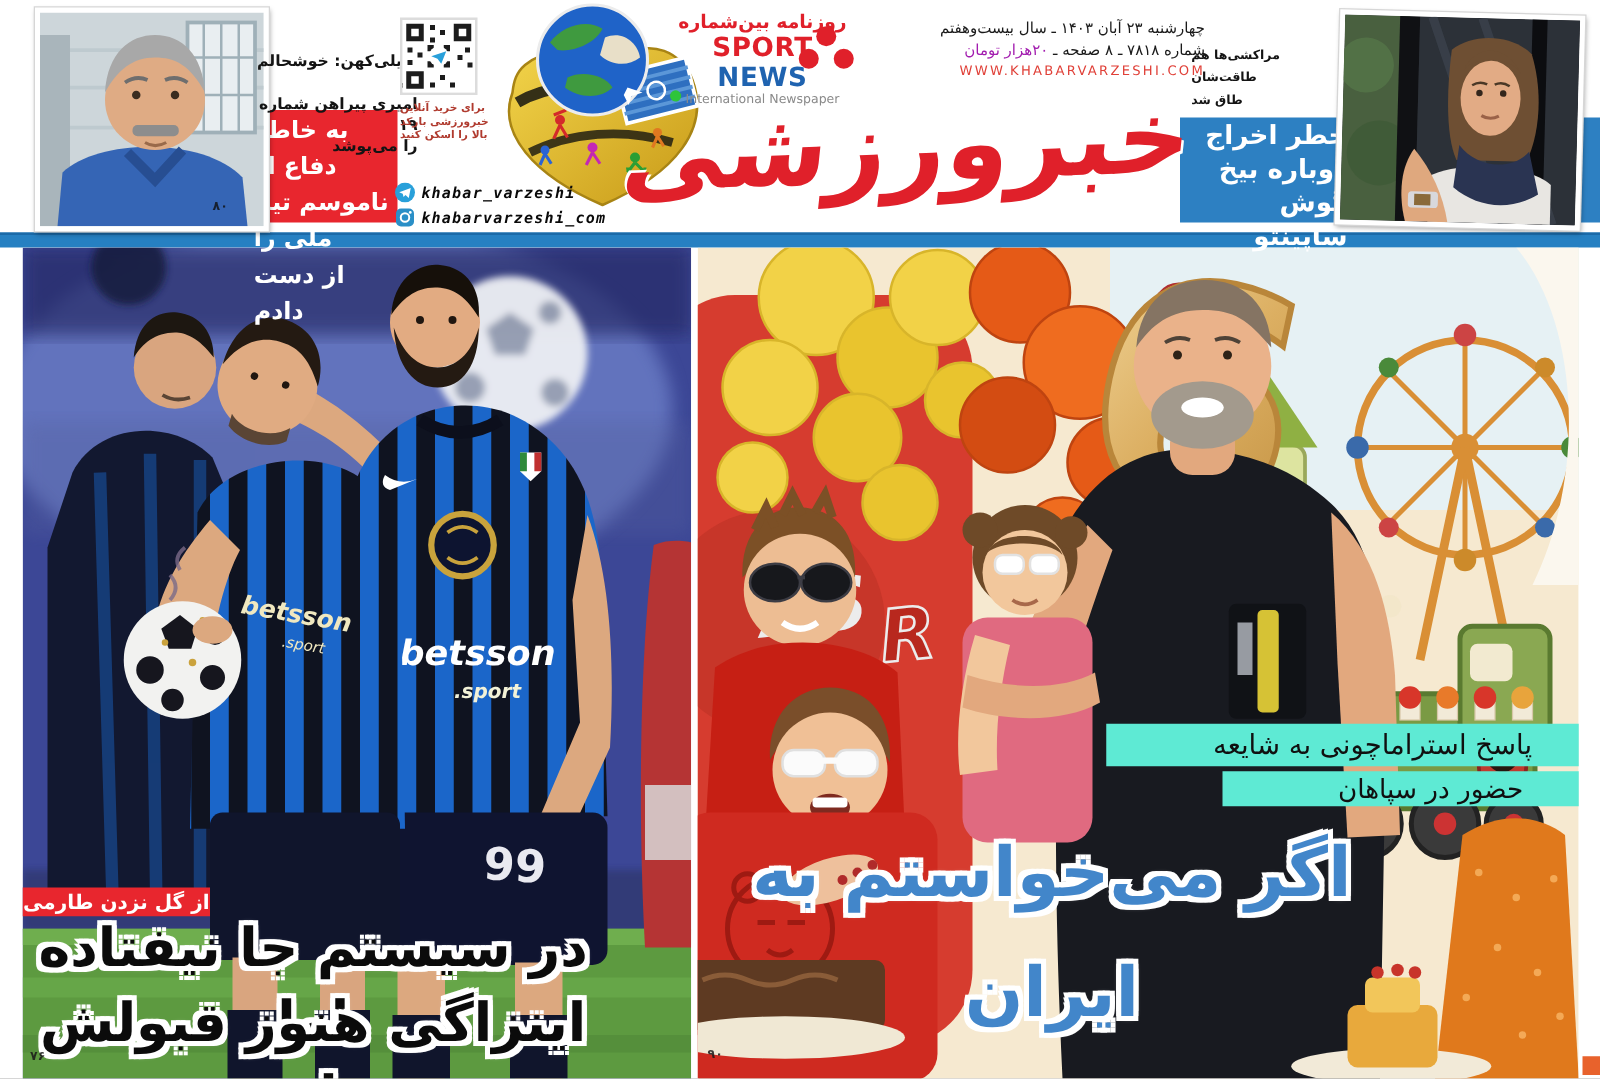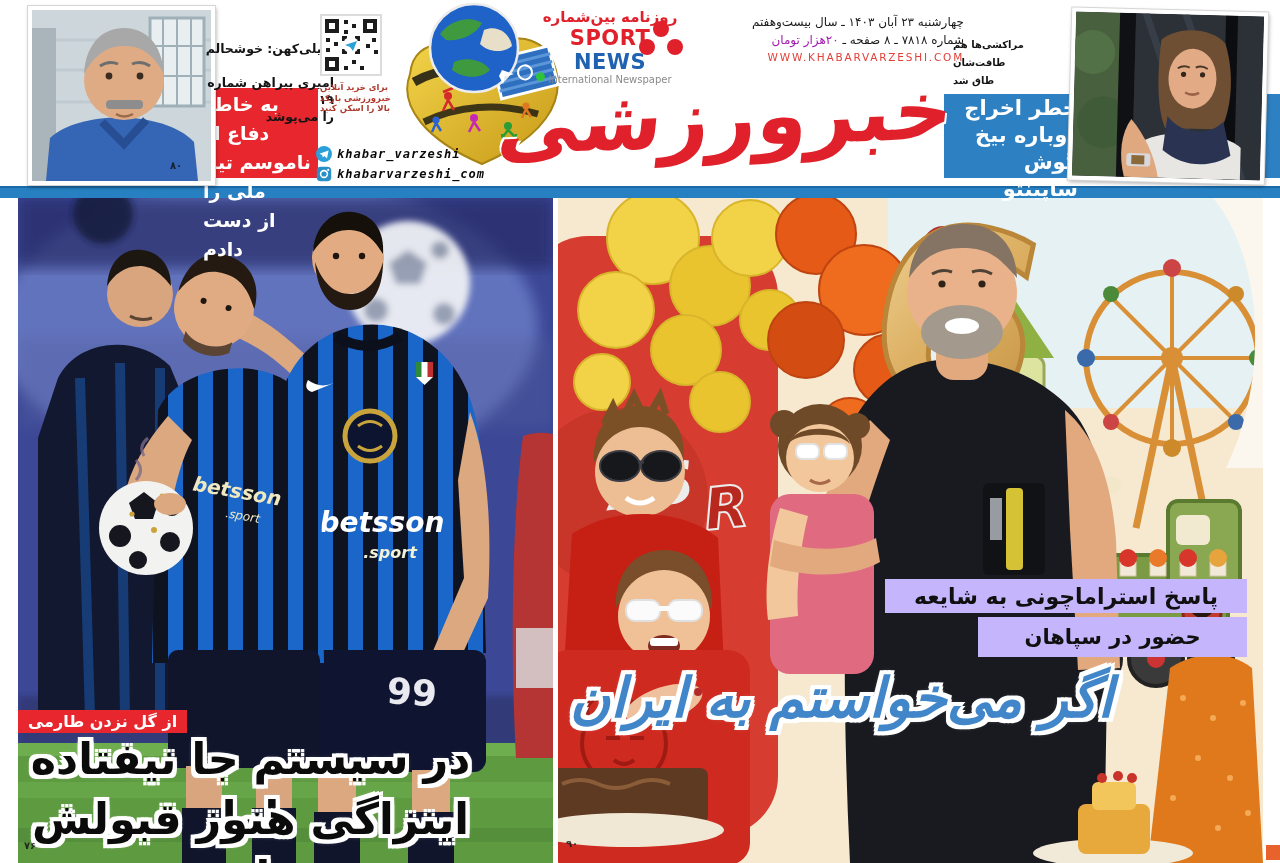--- a/index.html
+++ b/index.html
@@ -7,21 +7,21 @@
         font-family:"DejaVu Sans",sans-serif;}
   .abs{position:absolute;}
   .rtl{direction:rtl;}
   .ltr{direction:ltr;}
   .photo-frame{background:#fff;padding:4px;box-shadow:0 0 0 1px #d6d6d6,1px 2px 4px rgba(0,0,0,.35);}
   .photo-frame svg{display:block;}
   .ow-b{text-shadow:4px 4px 0 #fff,-4px -4px 0 #fff,4px -4px 0 #fff,-4px 4px 0 #fff,0 4px 0 #fff,0 -4px 0 #fff,4px 0 0 #fff,-4px 0 0 #fff,0 0 6px #fff;}
   .kicker{font-weight:bold;color:#141414;}
   .boxhead{font-weight:bold;color:#ffffff;}
   .tagstrip{background:#e8262e;color:#fff;font-weight:bold;display:flex;align-items:center;justify-content:center;}
-  .yellowstrip{background:#c4b5fd;color:#101010;font-weight:bold;display:flex;align-items:center;justify-content:center;}
+  .yellowstrip{background:#5eead4;color:#101010;font-weight:normal;display:flex;align-items:center;justify-content:center;padding-left:32px;}
   .bigblack{font-weight:900;color:#0b0b0b;text-align:center;}
   .bigblue{font-weight:900;color:#4286ca;text-align:center;}
   .social-row{display:flex;align-items:center;gap:5px;margin-bottom:4px;}
   .social-txt{font-family:"DejaVu Sans Mono",monospace;font-weight:bold;font-size:12px;letter-spacing:1px;color:#0a0a0a;font-style:italic;}
   .masthead-title{font-weight:bold;color:#e0202a;transform:skewX(-8deg) rotate(-2deg);
       text-shadow:2px 2px 0 #fff,-2px -2px 0 #fff;text-align:center;}
   .pagemark{font-size:10px;color:rgba(15,15,15,.8);font-weight:bold;}
 </style>
 </head>
 <body>
@@ -320,21 +320,21 @@
           <rect x="238" y="568" width="36" height="97" fill="#d9a57f"></rect>
         <rect x="164" y="610" width="44" height="55" fill="#10152c"></rect>
           <rect x="234" y="610" width="44" height="55" fill="#10152c"></rect>
       </g>
 
       <path d="M505,238 C520,232 535,236 535,236 L535,560 L498,560 C492,450 494,320 505,238 Z" fill="#b53434"></path>
       <rect x="498" y="430" width="37" height="60" fill="#d8d8d8" opacity=".85"></rect>
     </svg>
 
     
-    <div class="abs tagstrip rtl" style="left:0;top:512px;width:169px;height:23px;font-size:16px;">
+    <div class="abs tagstrip rtl" style="left:0;top:512px;width:150px;height:23px;font-size:16px;">
       <span>از گل نزدن طارمی</span>
     </div>
 
     
     <div class="abs rtl bigblack ow-b" style="left:0;top:532px;width:465px;font-size:43px;line-height:58px;">در سیستم جا نیفتاده اما</div>
     <div class="abs rtl bigblack ow-b" style="left:0;top:592px;width:465px;font-size:43px;line-height:58px;">اینزاگی هنوز قبولش دارد</div>
 
     <div class="abs pagemark" style="left:6px;top:642px;color:rgba(25,25,25,.85);">۷۶</div>
   </div>
 
@@ -541,25 +541,25 @@
         <circle cx="544" cy="580" r="5" fill="#c8342a"></circle>
           <circle cx="560" cy="578" r="5" fill="#c8342a"></circle>
           <circle cx="574" cy="580" r="5" fill="#c8342a"></circle>
       </g>
     </svg>
 
     
     <div class="abs yellowstrip rtl" style="left:327px;top:381px;width:362px;height:34px;font-size:22px;">
       <span>پاسخ استراماچونی به شایعه</span>
     </div>
-    <div class="abs yellowstrip rtl" style="left:420px;top:419px;width:269px;height:40px;font-size:21px;">
+    <div class="abs yellowstrip rtl" style="left:420px;top:419px;width:269px;height:28px;font-size:21px;">
       <span>حضور در سپاهان</span>
     </div>
 
     
-    <div class="abs rtl bigblue ow-b" style="left:0;top:452px;width:567px;font-size:55px;line-height:96px;font-style:italic;">اگر می‌خواستم به ایران</div>
+    <div class="abs rtl bigblue ow-b" style="left:0;top:452px;width:567px;font-size:55px;line-height:96px;">اگر می‌خواستم به ایران</div>
 
     <div class="abs pagemark" style="left:8px;top:640px;color:rgba(25,25,25,.85);">۹۰</div>
   </div>
 
   <div class="abs" style="left:1266px;top:845px;width:14px;height:15px;background:#e8622c;"></div>
 
 </div>
 
 </body></html>

